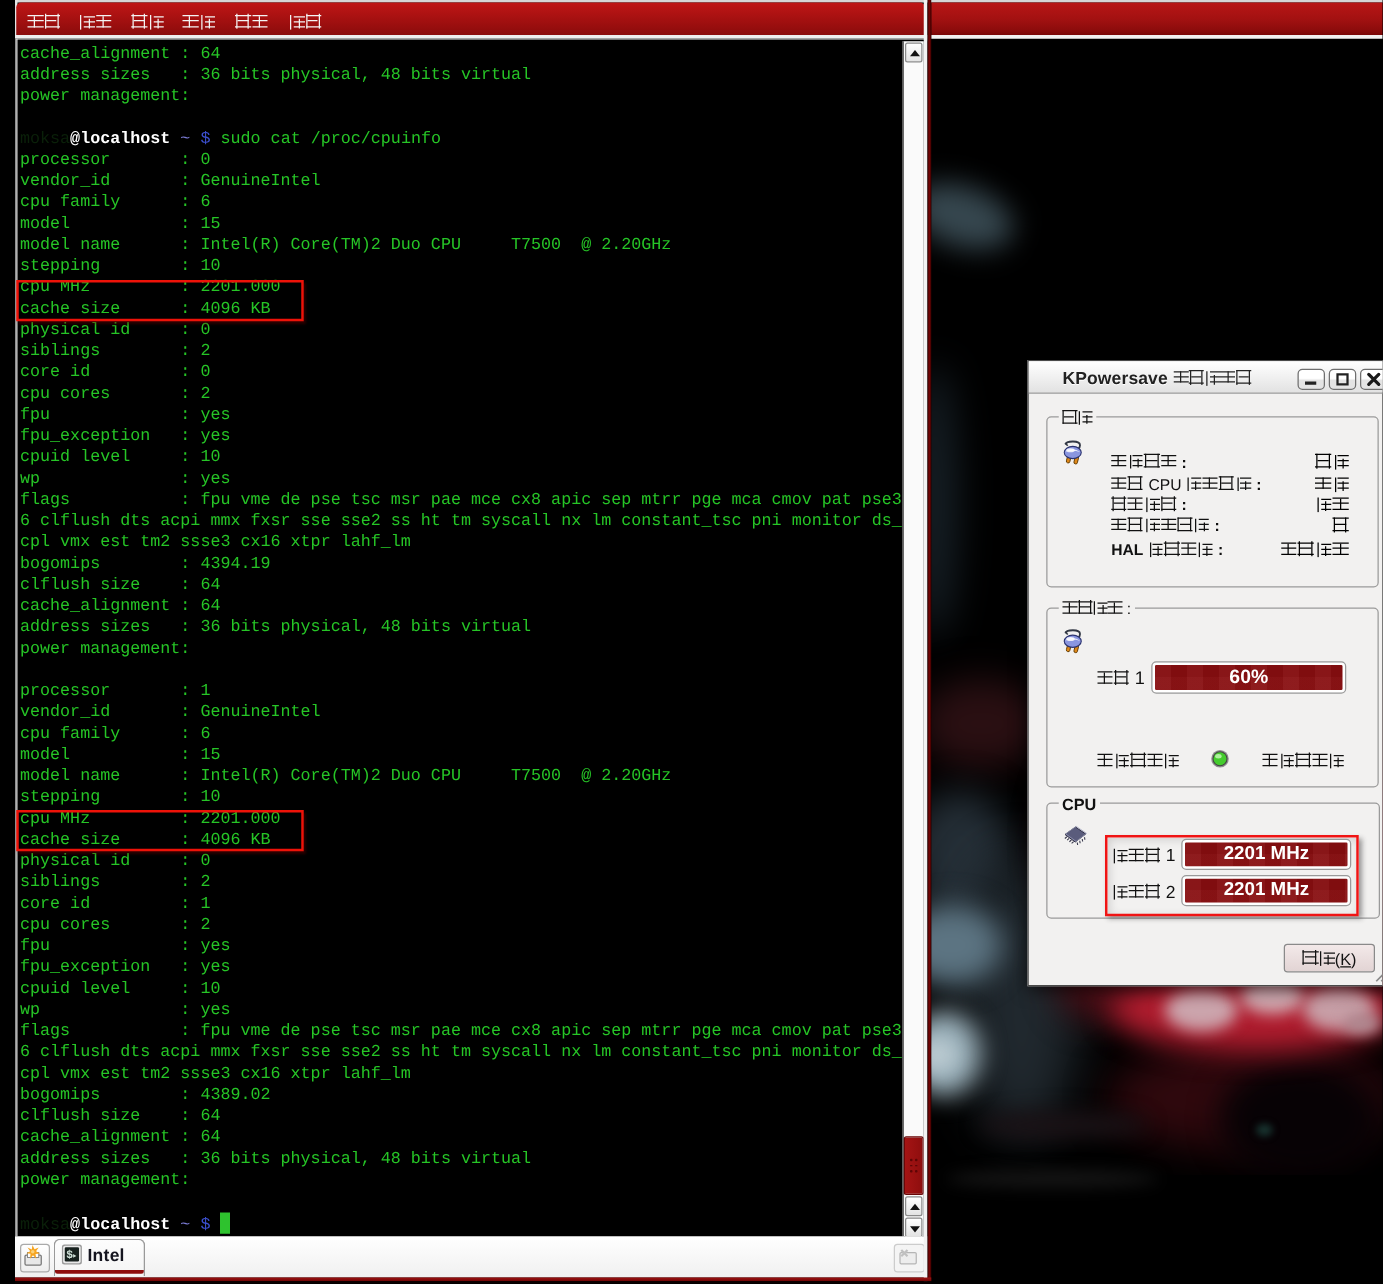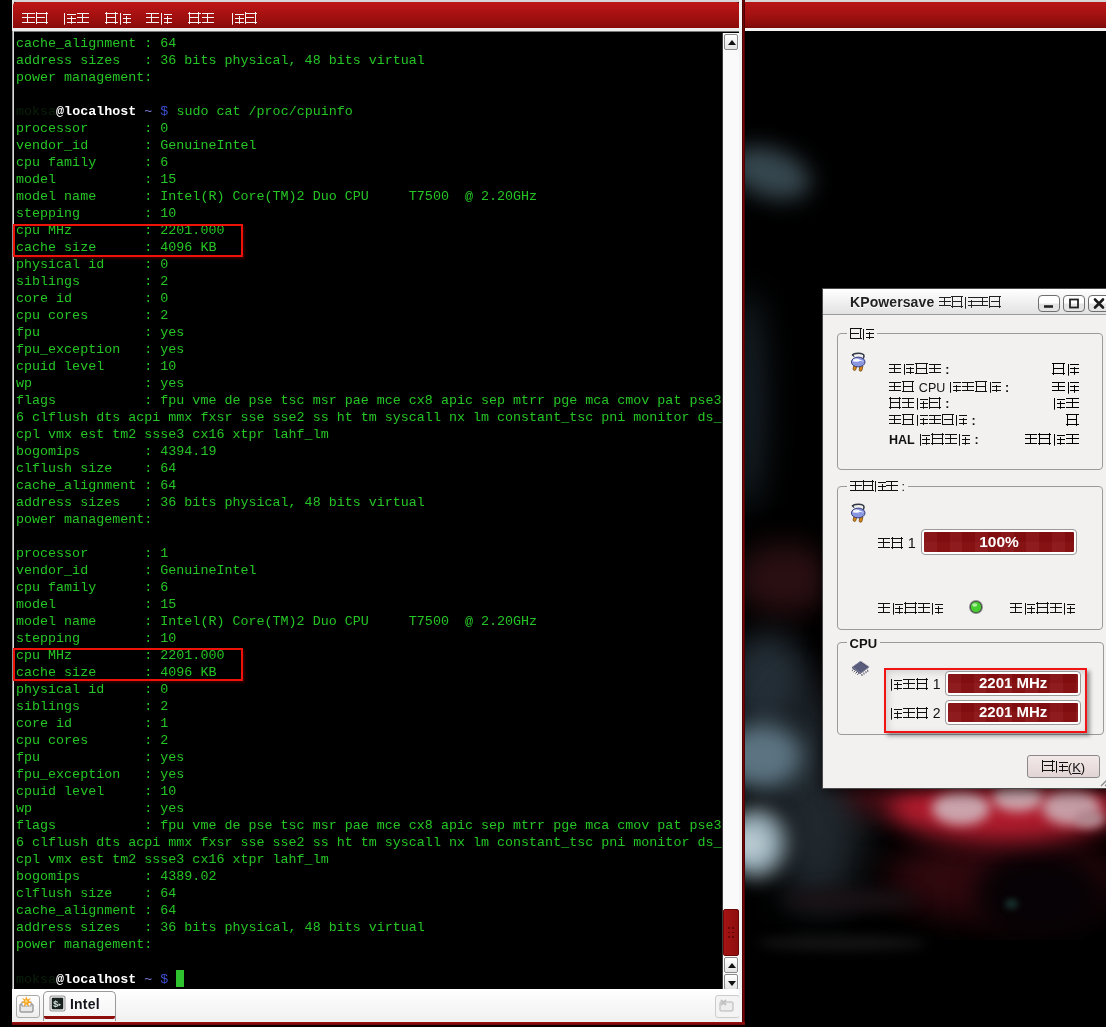--- a/index.html
+++ b/index.html
@@ -288,21 +288,21 @@
 <path d="M3.0 3.4 L5.2 5.6" stroke="#323844" stroke-width="1.3"></path>
 <g stroke="#5e3a00" stroke-width="0.7" fill="#e08818">
 <rect x="4.6" y="13.0" width="2.8" height="6.4" rx="1.3" transform="rotate(14 6 16)"></rect>
 <rect x="10.6" y="13.8" width="2.8" height="6.4" rx="1.3" transform="rotate(14 12 17)"></rect>
 </g>
 <ellipse cx="9.2" cy="11.0" rx="6.8" ry="4.9" fill="#8a96e0" stroke="#2c3470" stroke-width="0.9"></ellipse>
 <path d="M3.0 10.4 Q9 6.2 15.4 10.8 Q9.2 8.8 3.0 10.4 Z" fill="#edf1fc"></path>
 <ellipse cx="7.4" cy="9.2" rx="3.4" ry="1.6" fill="#ffffff" opacity="0.85"></ellipse>
 </svg></div>
 <div class="lbl" style="left:55px;top:246px;"><span class="zh p1"></span><span class="zh p2"></span> <span style="font-size:14.5px;">1</span></div>
-<div class="rbar" style="left:99px;top:241px;width:154px;height:24px;font-size:15.5px;line-height:19.5px;">100%</div>
+<div class="rbar" style="left:99px;top:241px;width:154px;height:24px;font-size:15.5px;line-height:19.5px;">60%</div>
 <div class="lbl" style="left:55px;top:313px;"><span class="zh p1"></span><span class="zh p3"></span><span class="zh p2"></span><span class="zh p1"></span><span class="zh p3"></span></div>
 <div class="abs" style="left:145px;top:310px;"><svg width="16" height="16" viewBox="0 0 16 16">
 <circle cx="8" cy="8" r="7" fill="#8f8f8f"></circle>
 <circle cx="8" cy="8" r="6" fill="#444"></circle>
 <circle cx="8" cy="8" r="5.2" fill="#45cc2e"></circle>
 <ellipse cx="6.7" cy="6" rx="2.6" ry="1.8" fill="#aef09e"></ellipse>
 </svg></div>
 <div class="lbl" style="left:187px;top:313px;"><span class="zh p1"></span><span class="zh p3"></span><span class="zh p2"></span><span class="zh p1"></span><span class="zh p3"></span></div>
 
 <div class="grp" style="left:13.6px;top:353px;width:265px;height:90.5px;">

